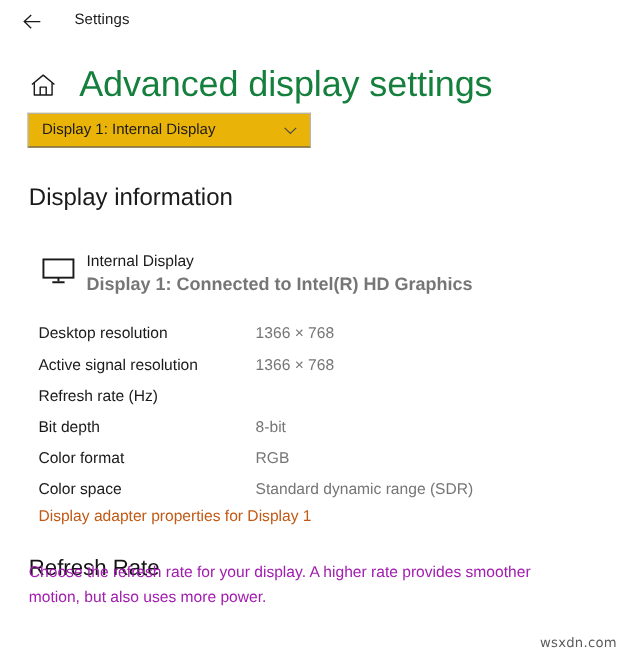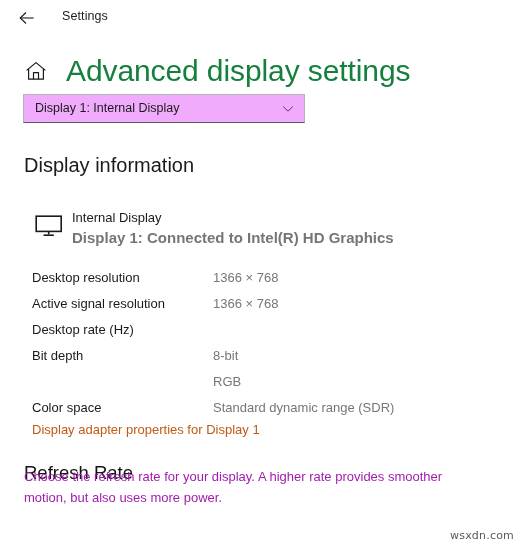--- a/index.html
+++ b/index.html
@@ -74,26 +74,26 @@
     line-height: 42px;
     color: #15803d;
     letter-spacing: -0.1px;
     white-space: nowrap;
   }
 
   
   .display-select {
     position: absolute;
     left: 23px; top: 94px;
-    width: 282px;
+    width: 236px;
     height: 29px;
     box-sizing: border-box;
     border: 1px solid #b3b3b3;
     border-bottom-color: #5c5c5c;
-    background: #f0abfc;
+    background: #eab308;
     cursor: pointer;
     padding-left: 47px;
   }
   .display-select .sel-text {
     position: absolute;
     left: 11px; top: 0;
     line-height: 27px;
     font-size: 12.5px;
     color: #1a1a1a;
     white-space: nowrap;
@@ -268,27 +268,28 @@
 <div class="info-list">
   <div class="info-row">
     <span class="info-label">Desktop resolution</span>
     <span class="info-value">1366 × 768</span>
   </div>
   <div class="info-row">
     <span class="info-label">Active signal resolution</span>
     <span class="info-value">1366 × 768</span>
   </div>
   <div class="info-row">
-    <span class="info-label">Desktop rate (Hz)</span>
+    <span class="info-label">Refresh rate (Hz)</span>
   </div>
   <div class="info-row">
     <span class="info-label">Bit depth</span>
     <span class="info-value">8-bit</span>
   </div>
   <div class="info-row">
+    <span class="info-label">Color format</span>
     <span class="info-value">RGB</span>
   </div>
   <div class="info-row">
     <span class="info-label">Color space</span>
     <span class="info-value">Standard dynamic range (SDR)</span>
   </div>
 </div>
 
 <a class="adapter-link" href="#">Display adapter properties for Display 1</a>
 

